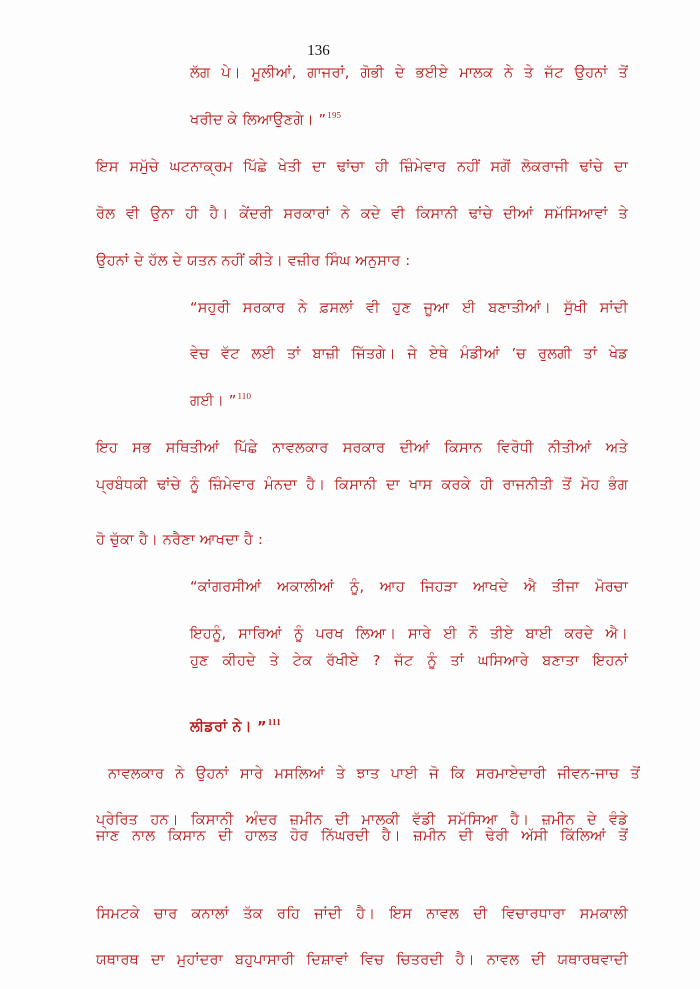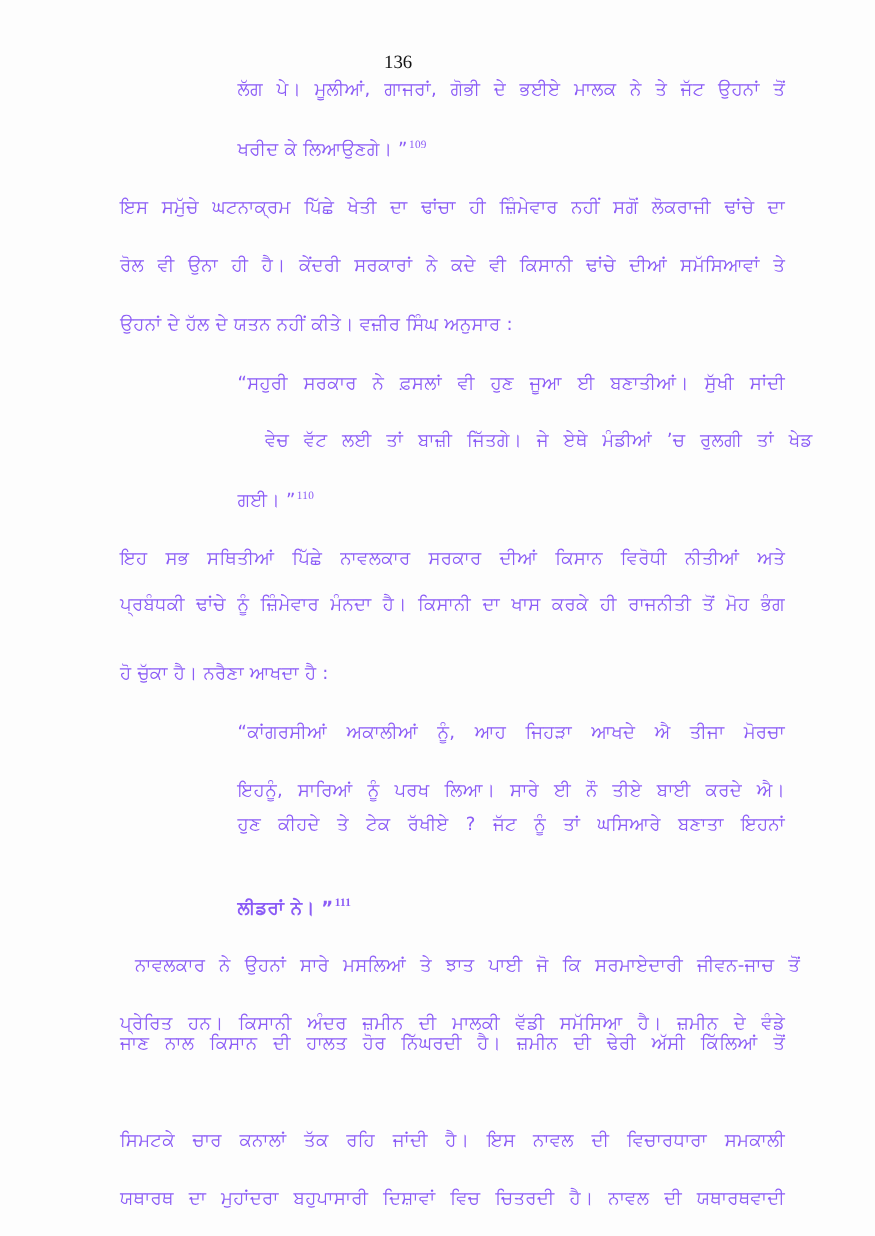--- a/index.html
+++ b/index.html
@@ -17,45 +17,45 @@
       text-align: center;
       font-family: "Liberation Serif", serif;
       font-size: 15px;
       color: #111;
     }
     .line {
       position: absolute;
       white-space: nowrap;
       font-size: 14.5px;
       letter-spacing: 0.2px;
-      color: #8b5cf6;
+      color: #b91c1c;
     }
     .body-line { left: 96px; width: 532px; }
     .quote-line { left: 190px; width: 438px; }
     .justify { text-align: justify; text-align-last: justify; }
     sup {
       font-family: "Liberation Serif", serif;
       font-size: 9px;
       vertical-align: 6px;
       margin-left: 1px;
     }
   </style>
 </head>
 <body>
 
 <div>
   <div class="page-number">136</div>
   <div id="text-body">
       <div class="line quote-line justify" style="top: 64px;"><span>ਲੱਗ ਪੇ। ਮੂਲੀਆਂ, ਗਾਜਰਾਂ, ਗੋਭੀ ਦੇ ਭਈਏ ਮਾਲਕ ਨੇ ਤੇ ਜੱਟ ਉਹਨਾਂ ਤੋਂ</span></div>
-      <div class="line quote-line" style="top: 110px;"><span>ਖਰੀਦ ਕੇ ਲਿਆਉਣਗੇ। ”</span><sup>109</sup></div>
+      <div class="line quote-line" style="top: 110px;"><span>ਖਰੀਦ ਕੇ ਲਿਆਉਣਗੇ। ”</span><sup>195</sup></div>
       <div class="line body-line justify" style="top: 158px;"><span>ਇਸ ਸਮੁੱਚੇ ਘਟਨਾਕ੍ਰਮ ਪਿੱਛੇ ਖੇਤੀ ਦਾ ਢਾਂਚਾ ਹੀ ਜ਼ਿੰਮੇਵਾਰ ਨਹੀਂ ਸਗੋਂ ਲੋਕਰਾਜੀ ਢਾਂਚੇ ਦਾ</span></div>
       <div class="line body-line justify" style="top: 205px;"><span>ਰੋਲ ਵੀ ਉਨਾ ਹੀ ਹੈ। ਕੇਂਦਰੀ ਸਰਕਾਰਾਂ ਨੇ ਕਦੇ ਵੀ ਕਿਸਾਨੀ ਢਾਂਚੇ ਦੀਆਂ ਸਮੱਸਿਆਵਾਂ ਤੇ</span></div>
       <div class="line body-line" style="top: 252px;"><span>ਉਹਨਾਂ ਦੇ ਹੱਲ ਦੇ ਯਤਨ ਨਹੀਂ ਕੀਤੇ। ਵਜ਼ੀਰ ਸਿੰਘ ਅਨੁਸਾਰ :</span></div>
       <div class="line quote-line justify" style="top: 299px;"><span>“ਸਹੁਰੀ ਸਰਕਾਰ ਨੇ ਫ਼ਸਲਾਂ ਵੀ ਹੁਣ ਜੂਆ ਈ ਬਣਾਤੀਆਂ। ਸੁੱਖੀ ਸਾਂਦੀ</span></div>
-      <div class="line quote-line justify" style="top: 345px; margin-left: 22px;"><span>ਵੇਚ ਵੱਟ ਲਈ ਤਾਂ ਬਾਜ਼ੀ ਜਿੱਤਗੇ। ਜੇ ਏਥੇ ਮੰਡੀਆਂ ’ਚ ਰੁਲਗੀ ਤਾਂ ਖੇਡ</span></div>
+      <div class="line quote-line justify" style="top: 345px;"><span>ਵੇਚ ਵੱਟ ਲਈ ਤਾਂ ਬਾਜ਼ੀ ਜਿੱਤਗੇ। ਜੇ ਏਥੇ ਮੰਡੀਆਂ ’ਚ ਰੁਲਗੀ ਤਾਂ ਖੇਡ</span></div>
       <div class="line quote-line" style="top: 391px;"><span>ਗਈ। ”</span><sup>110</sup></div>
       <div class="line body-line justify" style="top: 439px;"><span>ਇਹ ਸਭ ਸਥਿਤੀਆਂ ਪਿੱਛੇ ਨਾਵਲਕਾਰ ਸਰਕਾਰ ਦੀਆਂ ਕਿਸਾਨ ਵਿਰੋਧੀ ਨੀਤੀਆਂ ਅਤੇ</span></div>
       <div class="line body-line justify" style="top: 476px;"><span>ਪ੍ਰਬੰਧਕੀ ਢਾਂਚੇ ਨੂੰ ਜ਼ਿੰਮੇਵਾਰ ਮੰਨਦਾ ਹੈ। ਕਿਸਾਨੀ ਦਾ ਖਾਸ ਕਰਕੇ ਹੀ ਰਾਜਨੀਤੀ ਤੋਂ ਮੋਹ ਭੰਗ</span></div>
       <div class="line body-line" style="top: 531px;"><span>ਹੋ ਚੁੱਕਾ ਹੈ। ਨਰੈਣਾ ਆਖਦਾ ਹੈ :</span></div>
       <div class="line quote-line justify" style="top: 578px;"><span>“ਕਾਂਗਰਸੀਆਂ ਅਕਾਲੀਆਂ ਨੂੰ, ਆਹ ਜਿਹੜਾ ਆਖਦੇ ਐ ਤੀਜਾ ਮੋਰਚਾ</span></div>
       <div class="line quote-line justify" style="top: 625px;"><span>ਇਹਨੂੰ, ਸਾਰਿਆਂ ਨੂੰ ਪਰਖ ਲਿਆ। ਸਾਰੇ ਈ ਨੌ ਤੀਏ ਬਾਈ ਕਰਦੇ ਐ।</span></div>
       <div class="line quote-line justify" style="top: 652px;"><span>ਹੁਣ ਕੀਹਦੇ ਤੇ ਟੇਕ ਰੱਖੀਏ ? ਜੱਟ ਨੂੰ ਤਾਂ ਘਸਿਆਰੇ ਬਣਾਤਾ ਇਹਨਾਂ</span></div>
       <div class="line quote-line" style="top: 717px; font-weight: bold;"><span>ਲੀਡਰਾਂ ਨੇ। ”</span><sup>111</sup></div>
       <div class="line body-line justify" style="top: 765px; margin-left: 12px;"><span>ਨਾਵਲਕਾਰ ਨੇ ਉਹਨਾਂ ਸਾਰੇ ਮਸਲਿਆਂ ਤੇ ਝਾਤ ਪਾਈ ਜੋ ਕਿ ਸਰਮਾਏਦਾਰੀ ਜੀਵਨ-ਜਾਚ ਤੋਂ</span></div>
       <div class="line body-line justify" style="top: 811px;"><span>ਪ੍ਰੇਰਿਤ ਹਨ। ਕਿਸਾਨੀ ਅੰਦਰ ਜ਼ਮੀਨ ਦੀ ਮਾਲਕੀ ਵੱਡੀ ਸਮੱਸਿਆ ਹੈ। ਜ਼ਮੀਨ ਦੇ ਵੰਡੇ</span></div>

